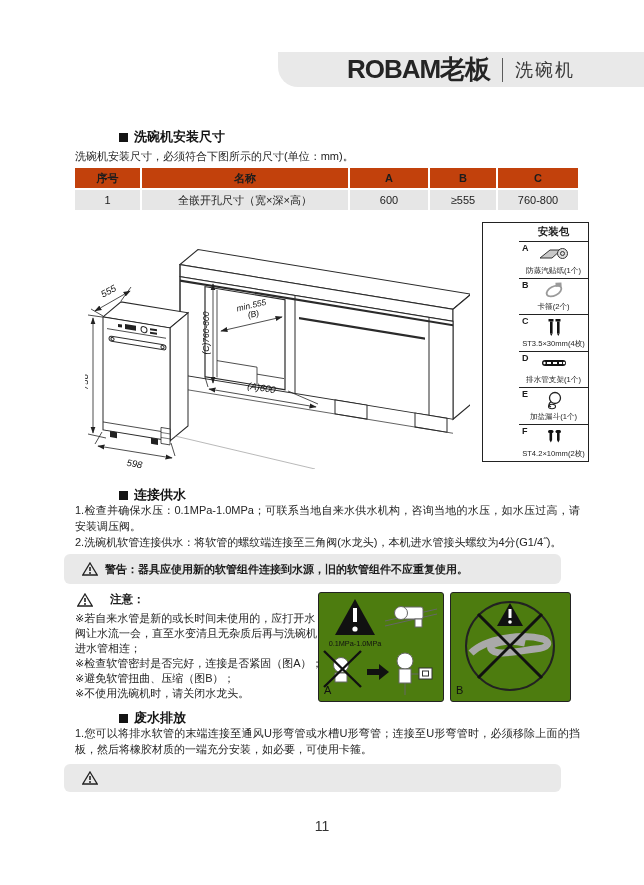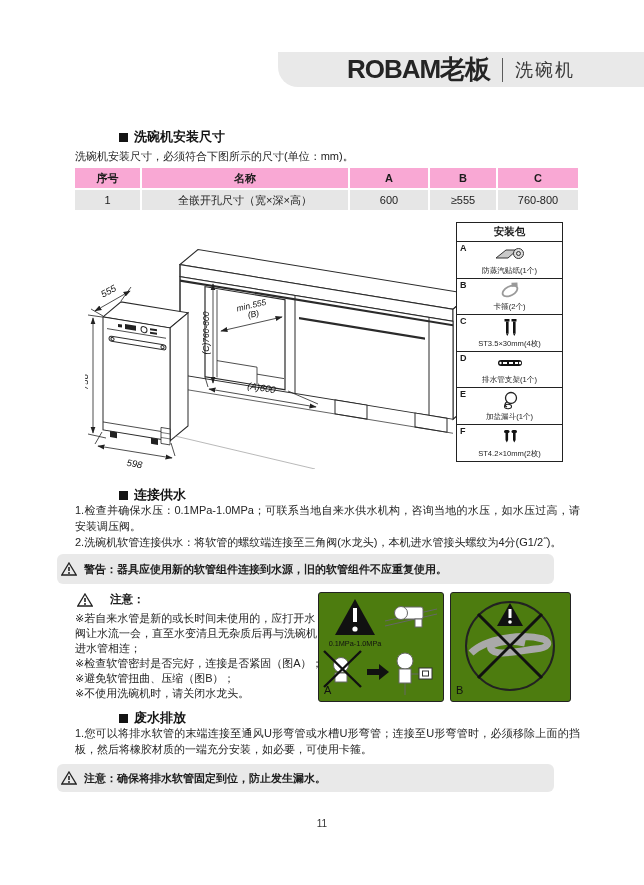--- a/index.html
+++ b/index.html
@@ -18,56 +18,56 @@
   .sec-title { position:absolute; left:75px; display:flex; align-items:center; gap:6px;
     font-size:13px; font-weight:bold; color:#141414;padding-left:44px; }
   .sq { width:9px; height:9px; background:#141414; flex:0 0 auto; }
 
   .intro { position:absolute; left:75px; top:149px; font-size:11px; color:#242424; }
 
   
   .dim-table { position:absolute; left:75px; top:168px; width:495px; display:grid;
     grid-template-columns:65px 206px 78px 66px 80px; grid-auto-rows:20px; gap:2px; }
   .dim-table div { display:flex; align-items:center; justify-content:center; font-size:11px; }
-  .th { background:#f9a8d4; font-weight:bold; }
+  .th { background:#c2410c; font-weight:bold; }
   .td { background:#e6e6e6; }
 
   
   .diagram { position:absolute; left:85px; top:219px; }
 
   
-  .kit { position:absolute; left:456px; top:222px; width:107px; border:1.5px solid #222;
-    background:#fff; }
+  .kit { position:absolute; left:482px; top:222px; width:107px; border:1.5px solid #222;
+    background:#fff;padding-left:36px; }
   .kit-title { height:19px; display:flex; align-items:center; justify-content:center;
     font-size:10.5px; font-weight:bold; border-bottom:1px solid #222; }
   .kit-item { height:36.5px; border-bottom:1px solid #222; position:relative;
     display:flex; flex-direction:column; align-items:center; justify-content:flex-end; }
   .kit-item:last-child { border-bottom:none; }
   .kit-key { position:absolute; left:3px; top:1px; font-size:9px; font-weight:bold; }
   .kit-icon { position:absolute; left:50%; top:3px; transform:translateX(-50%); }
   .kit-label { font-size:7.6px; padding-bottom:2px; white-space:nowrap; }
 
   
   .para { position:absolute; left:75px; width:505px; font-size:11px; line-height:15.5px;
     color:#242424; text-align:justify; }
-  .warnbar { position:absolute; left:57px; width:497px; background:#e9e9e9; border-radius:6px;
-    display:flex; align-items:center; gap:7px; padding:0 4px; font-size:11px; font-weight:bold; }
+  .warnbar { position:absolute; left:64px; width:497px; background:#e9e9e9; border-radius:6px;
+    display:flex; align-items:center; gap:7px; padding:0 18px; font-size:11px; font-weight:bold; }
   .notice-head { position:absolute; left:77px; top:592px; display:flex; align-items:center;
     gap:17px; font-size:11.5px; font-weight:bold; }
   .notices { position:absolute; left:75px; top:611px; width:250px; font-size:11px;
     line-height:15px; color:#242424; }
   .notices p { margin:0; }
 
   .figbox { position:absolute; top:592px; border:1.5px solid #222; border-radius:3px;
     background:#4d7c0f; }
   .figA { left:318px; width:126px; height:110px; }
   .figB { left:450px; width:121px; height:110px; }
 
   .page-num { position:absolute; left:0; top:818px; width:100%; text-align:center;
-    font-size:10px; color:#333; }
+    font-size:14px; color:#333; }
 
   svg text { font-family:"Liberation Sans","DejaVu Sans",sans-serif; }
 </style>
 </head>
 <body>
 
 <div class="header-bar">
   <span class="brand">ROBAM老板</span>
   <span class="hdr-divider"></span>
   <span class="product">洗碗机</span>
@@ -277,21 +277,21 @@
     </span>
     <span class="kit-label">ST4.2×10mm(2枚)</span>
   </div>
 </div>
 
 <div class="sec-title" style="top:486px">
   <span class="sq"></span>
   <span>连接供水</span>
 </div>
 <div class="para" style="top:503px">1.检查并确保水压：0.1MPa-1.0MPa；可联系当地自来水供水机构，咨询当地的水压，如水压过高，请安装调压阀。</div>
-<div class="para" style="top:535px">2.洗碗机软管连接供水：将软管的螺纹端连接至三角阀(水龙头)，本机进水管接头螺纹为4分(G1/2˝)。</div>
+<div class="para" style="top:535px">2.洗碗机软管连接供水：将软管的螺纹端连接至三角阀(水龙头)，本机进水管接头螺纹为4分(G1/4˝)。</div>
 
 <div class="warnbar" style="top:554px; height:30px">
   <svg width="16" height="14" viewBox="0 0 16 14">
     <polygon points="8,1 15.2,13 0.8,13" fill="none" stroke="#222" stroke-width="1.3"></polygon>
     <line x1="8" y1="5" x2="8" y2="9" stroke="#222" stroke-width="1.6"></line>
     <circle cx="8" cy="11" r="1" fill="#222"></circle>
   </svg>
   <span>警告：器具应使用新的软管组件连接到水源，旧的软管组件不应重复使用。</span>
 </div>
 
@@ -364,16 +364,15 @@
   <span>废水排放</span>
 </div>
 <div class="para" style="top:726px">1.您可以将排水软管的末端连接至通风U形弯管或水槽U形弯管；连接至U形弯管时，必须移除上面的挡板，然后将橡胶材质的一端充分安装，如必要，可使用卡箍。</div>
 
 <div class="warnbar" style="top:764px; height:28px">
   <svg width="16" height="14" viewBox="0 0 16 14">
     <polygon points="8,1 15.2,13 0.8,13" fill="none" stroke="#222" stroke-width="1.3"></polygon>
     <line x1="8" y1="5" x2="8" y2="9" stroke="#222" stroke-width="1.6"></line>
     <circle cx="8" cy="11" r="1" fill="#222"></circle>
   </svg>
-  <span>注意：确保将排水软管固定到位，防止发生漏水。</span>
 </div>
 
 <div class="page-num">11</div>
 
 </body></html>

